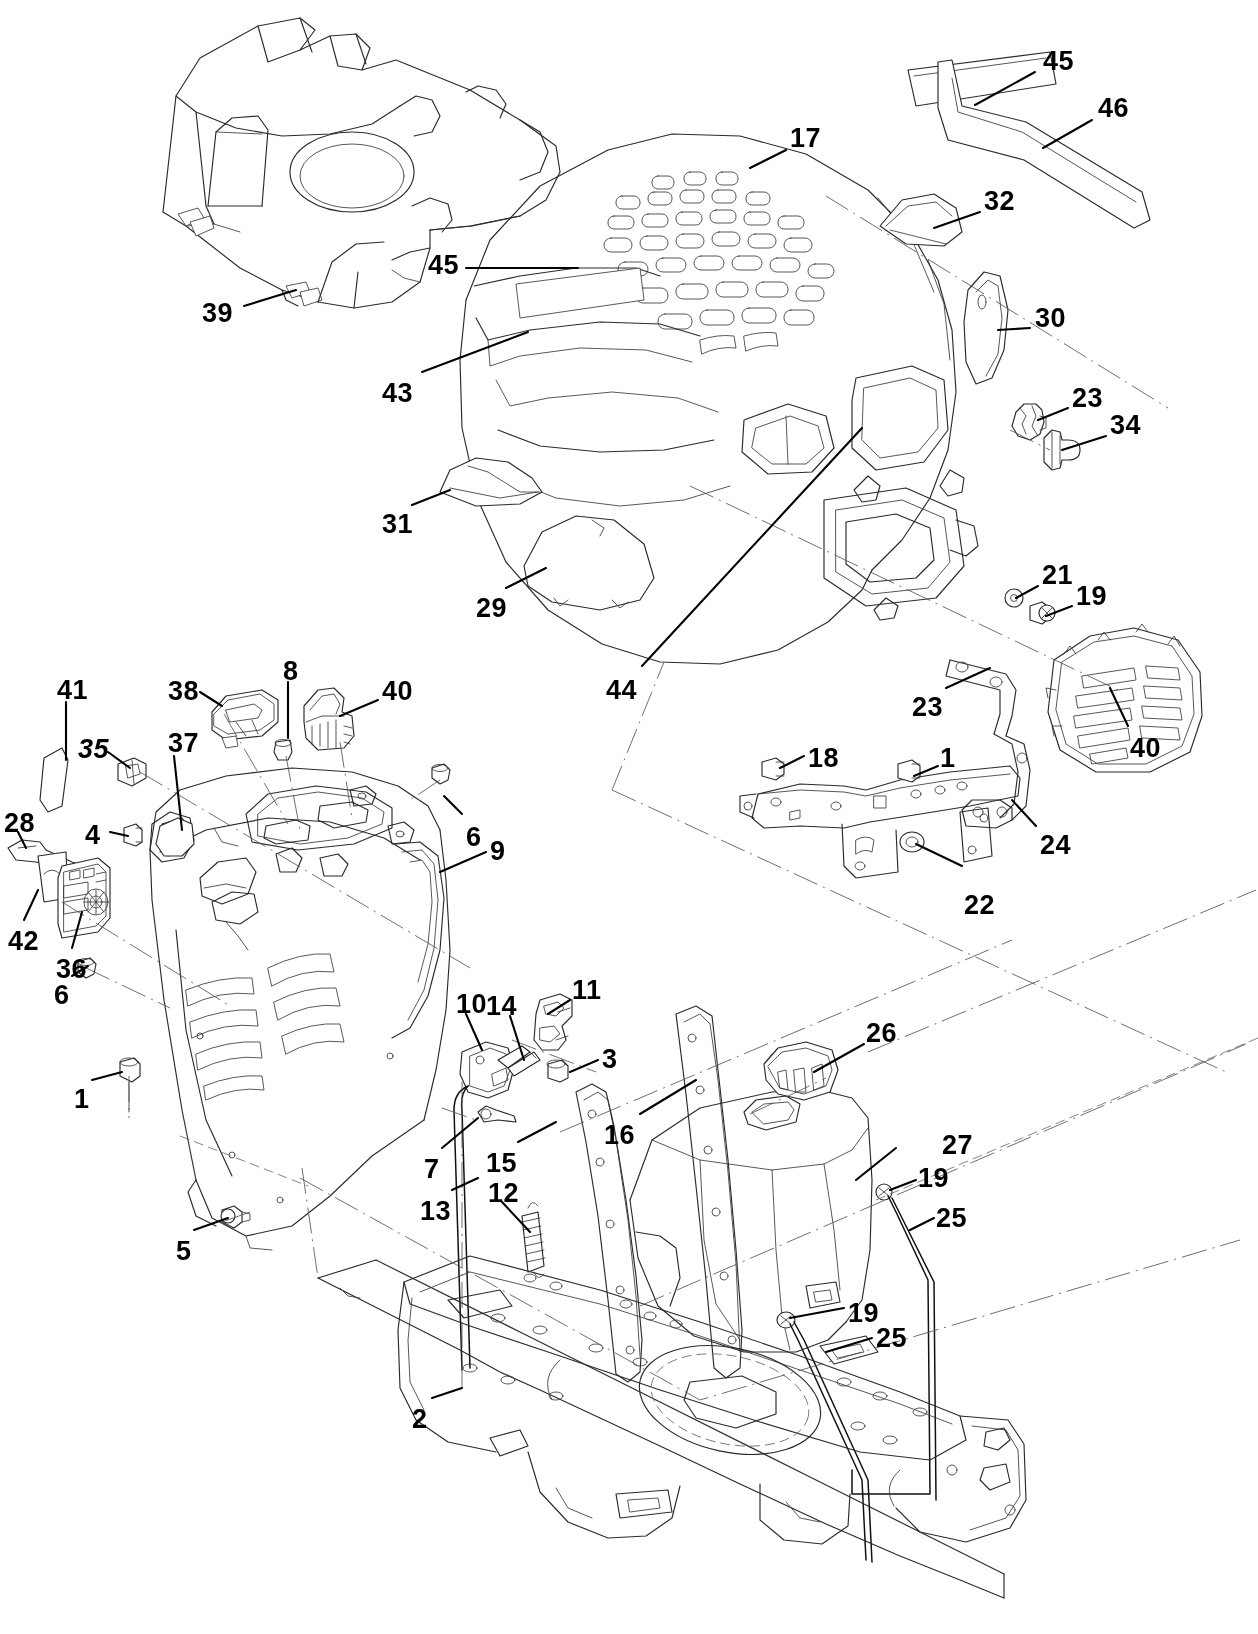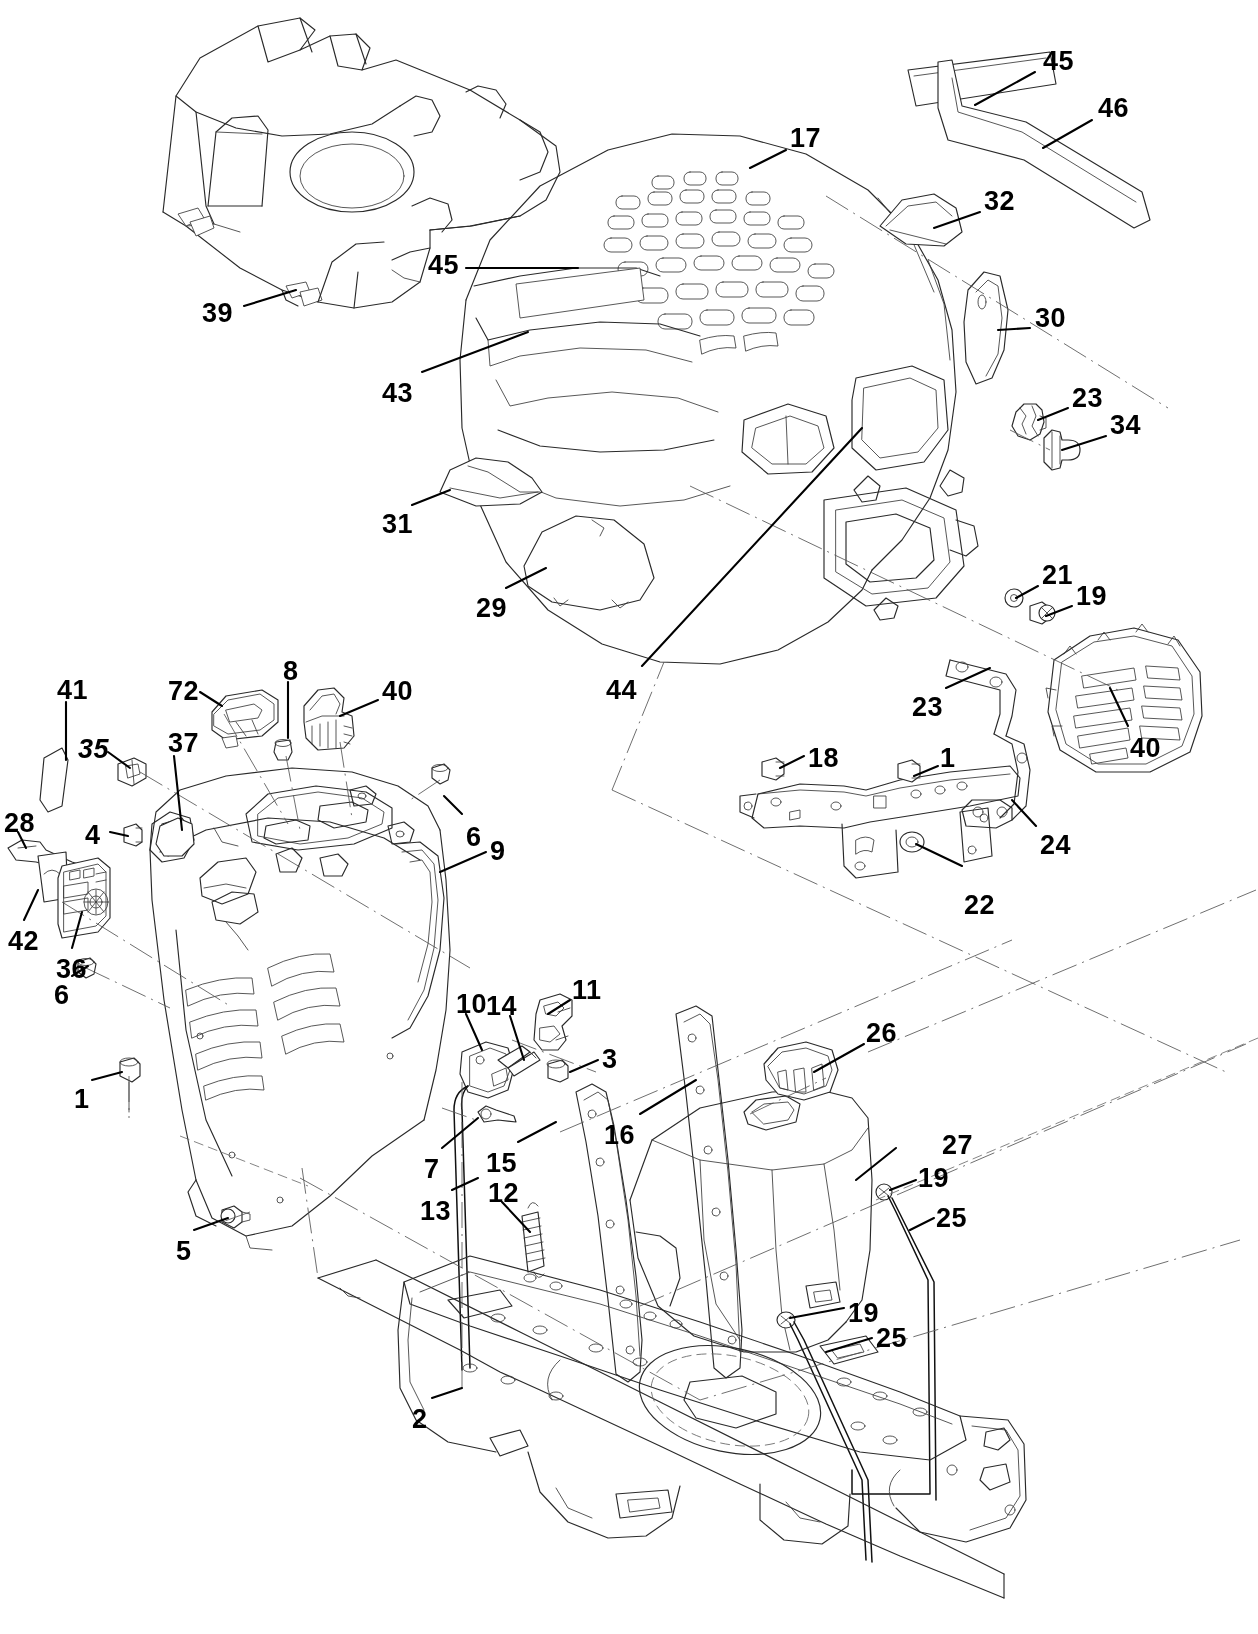--- a/index.html
+++ b/index.html
@@ -679,21 +679,21 @@
       <div class="callout" style="left: 1042px; top: 562px;">21</div>
       <div class="callout" style="left: 1076px; top: 583px;">19</div>
       <div class="callout" style="left: 1130px; top: 735px;">40</div>
       <div class="callout" style="left: 606px; top: 677px;">44</div>
       <div class="callout" style="left: 912px; top: 694px;">23</div>
       <div class="callout" style="left: 808px; top: 733px; margin-top: 12px;">18</div>
       <div class="callout" style="left: 940px; top: 745px;">1</div>
       <div class="callout" style="left: 1040px; top: 832px;">24</div>
       <div class="callout" style="left: 964px; top: 892px;">22</div>
       <div class="callout" style="left: 57px; top: 677px;">41</div>
-      <div class="callout" style="left: 168px; top: 678px;">72</div>
+      <div class="callout" style="left: 168px; top: 678px;">38</div>
       <div class="callout" style="left: 283px; top: 658px;">8</div>
       <div class="callout" style="left: 382px; top: 678px;">40</div>
       <div class="callout" style="left: 78px; top: 736px; font-style: italic;">35</div>
       <div class="callout" style="left: 168px; top: 730px;">37</div>
       <div class="callout" style="left: 4px; top: 810px;">28</div>
       <div class="callout" style="left: 85px; top: 822px;">4</div>
       <div class="callout" style="left: 8px; top: 928px;">42</div>
       <div class="callout" style="left: 56px; top: 956px;">36</div>
       <div class="callout" style="left: 466px; top: 824px;">6</div>
       <div class="callout" style="left: 490px; top: 838px;">9</div>

